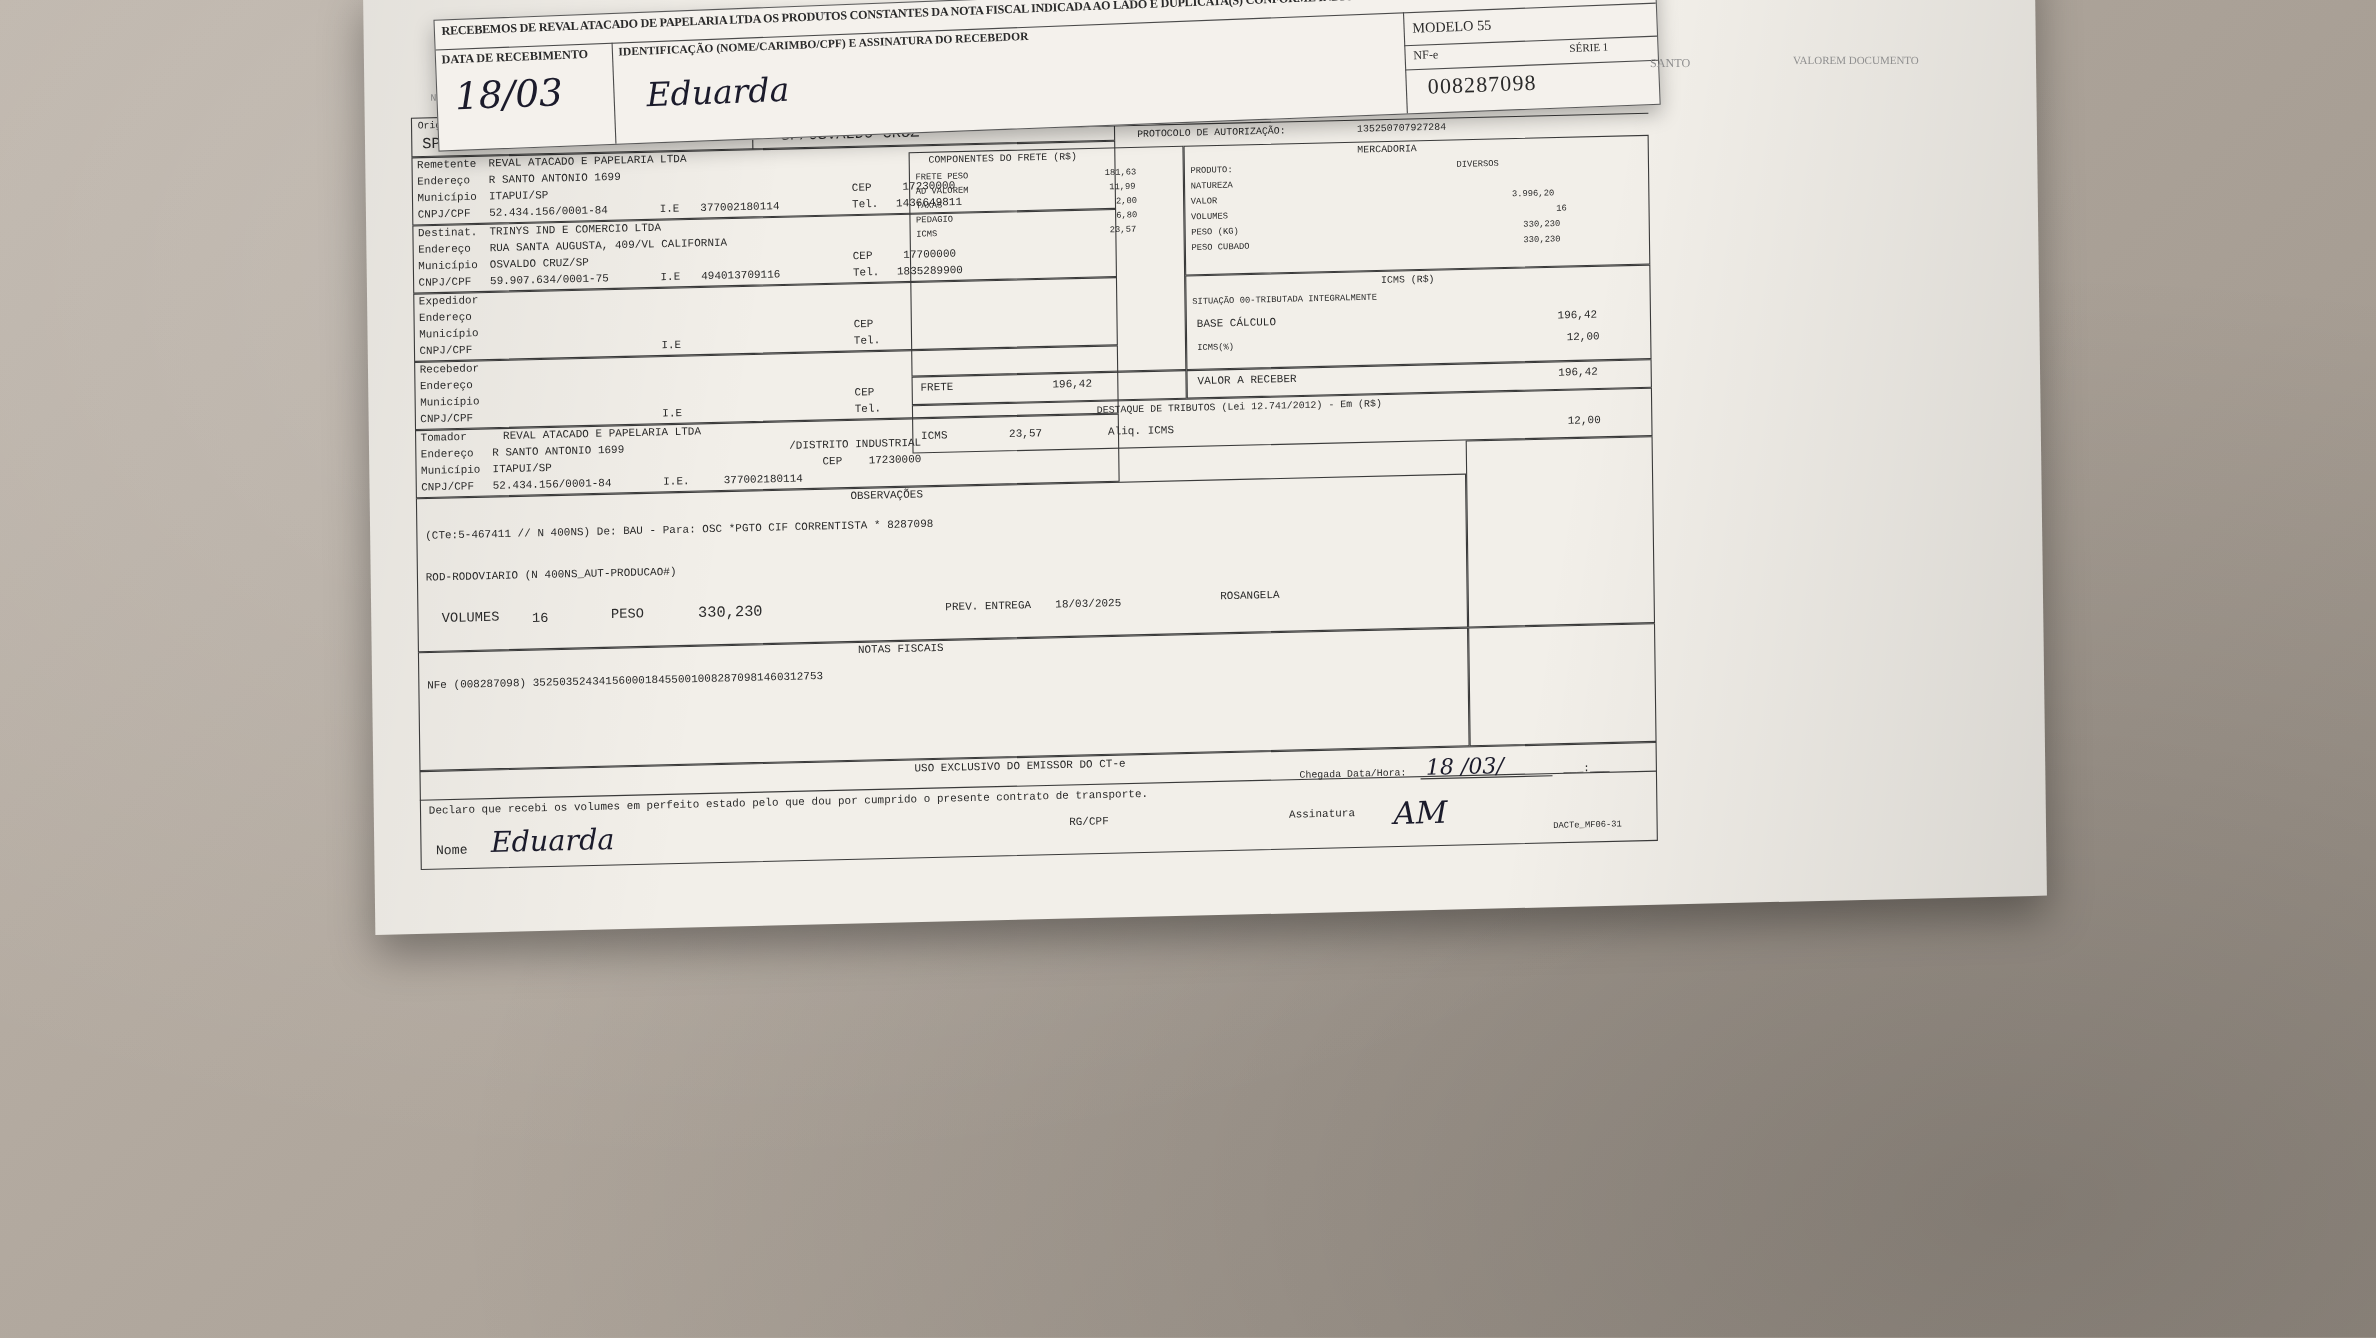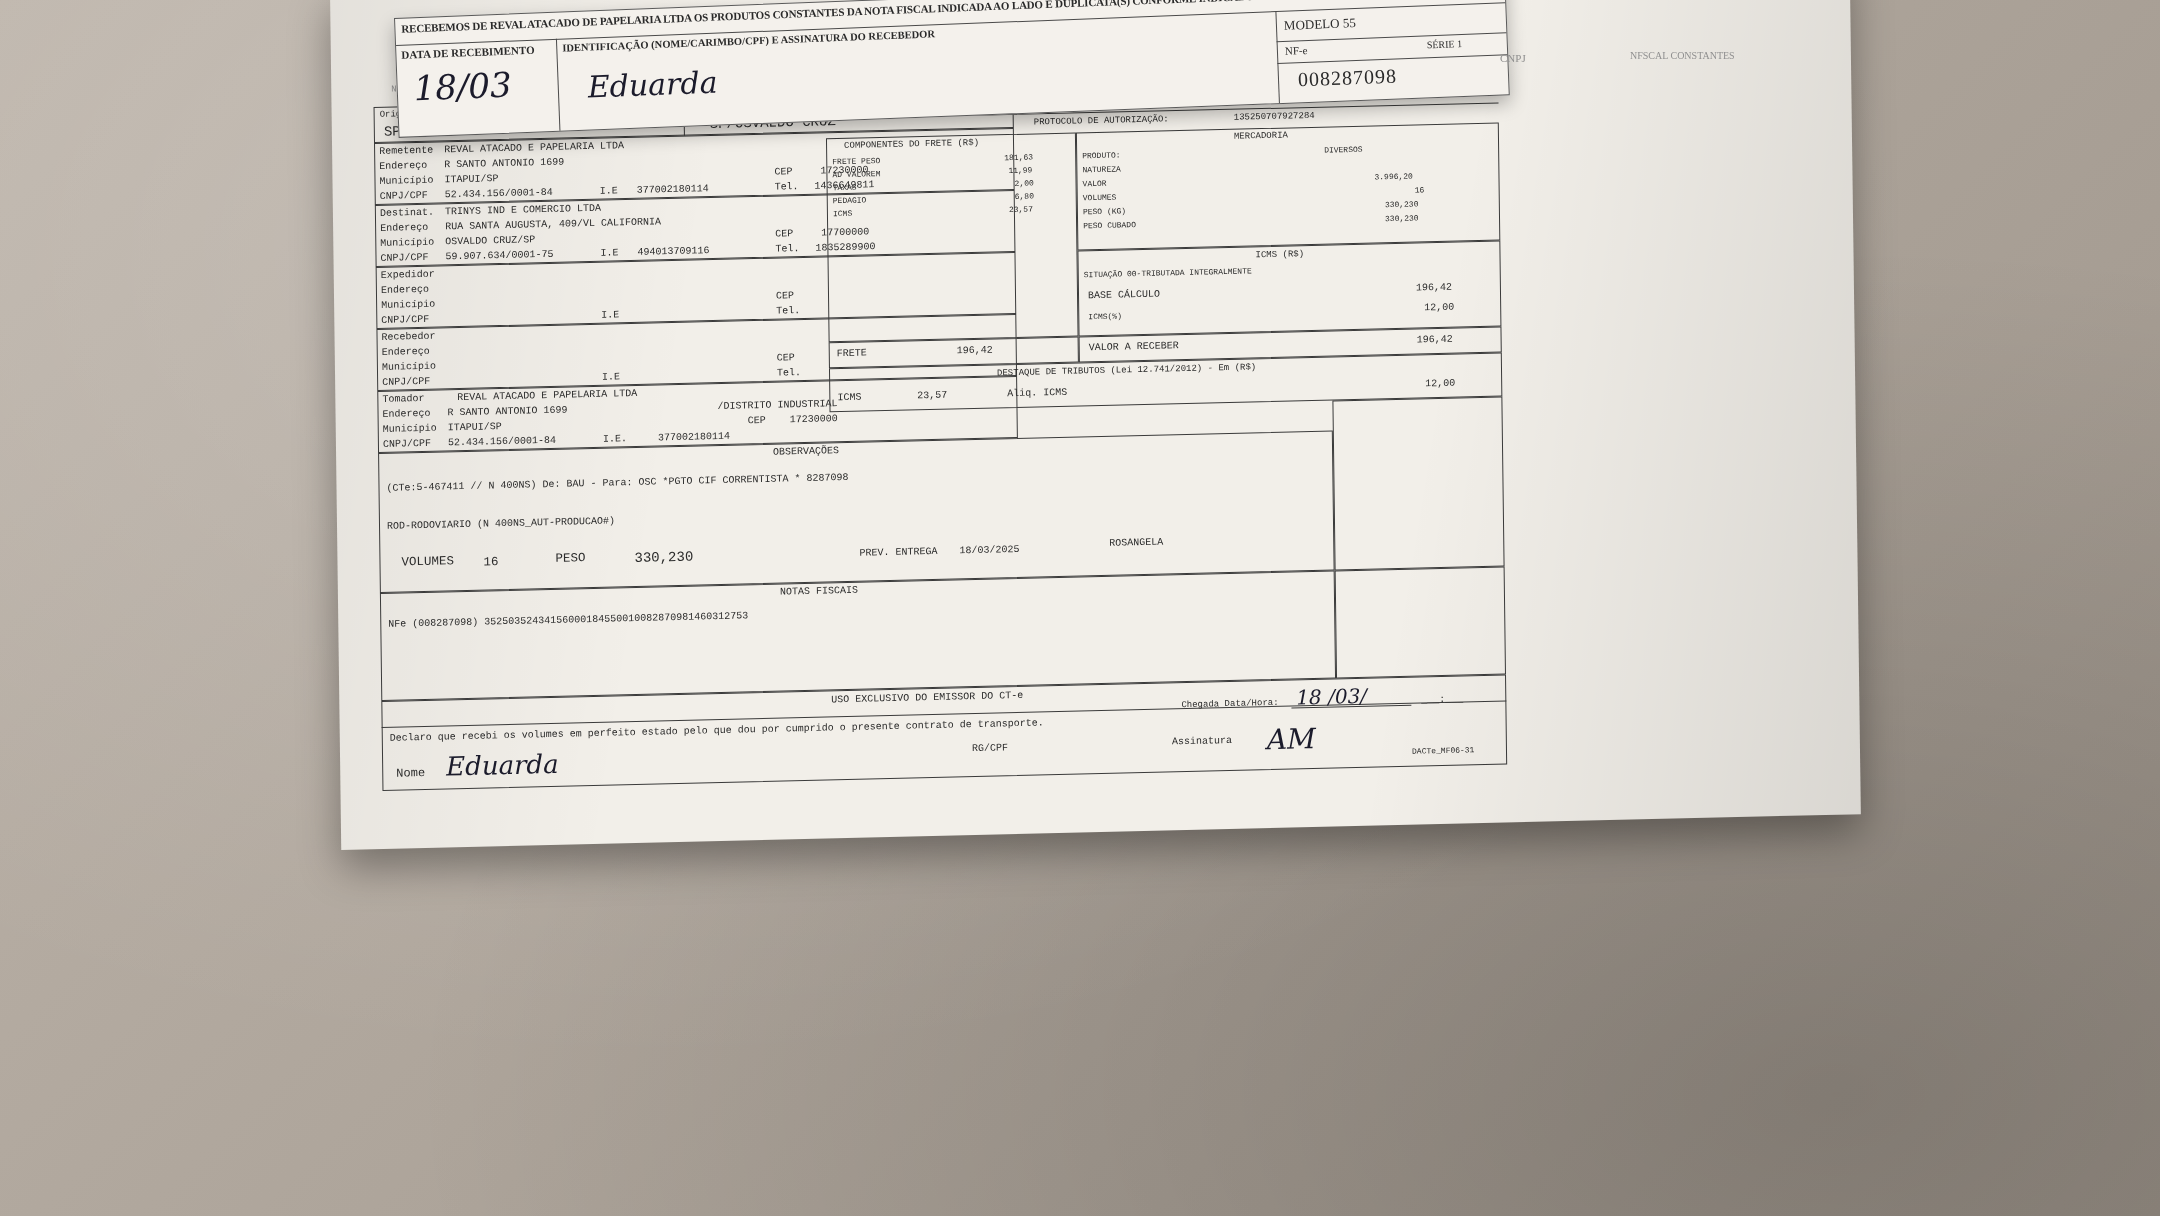--- a/index.html
+++ b/index.html
@@ -268,16 +268,16 @@
 
     <div style="position:absolute;left:166px;top:30px;font-size:10.5px;font-weight:bold;width:700px;">IDENTIFICAÇÃO (NOME/CARIMBO/CPF) E ASSINATURA DO RECEBEDOR</div>
     <div class="hand" style="position:absolute;left:190px;top:58px;font-size:30px;">Eduarda</div>
 
     <div style="position:absolute;left:888px;top:33px;font-size:13px;">MODELO 55</div>
     <div style="position:absolute;left:888px;top:60px;font-size:11px;">NF-e</div>
     <div style="position:absolute;left:1030px;top:60px;font-size:10px;">SÉRIE 1</div>
     <div style="position:absolute;left:900px;top:84px;font-size:20px;letter-spacing:1px;">008287098</div>
   </div>
 
-  <div class="faded" style="left:1500px;top:52px;font-size:11px;font-family:'Liberation Serif',serif;">CNPJ</div>
-  <div class="faded" style="left:1630px;top:50px;font-size:10px;font-family:'Liberation Serif',serif;">NFSCAL  CONSTANTES</div>
+  <div class="faded" style="left:1500px;top:52px;font-size:11px;font-family:'Liberation Serif',serif;">SANTO</div>
+  <div class="faded" style="left:1630px;top:50px;font-size:10px;font-family:'Liberation Serif',serif;">VALOREM  DOCUMENTO</div>
 
 </div>
 
 </body></html>

